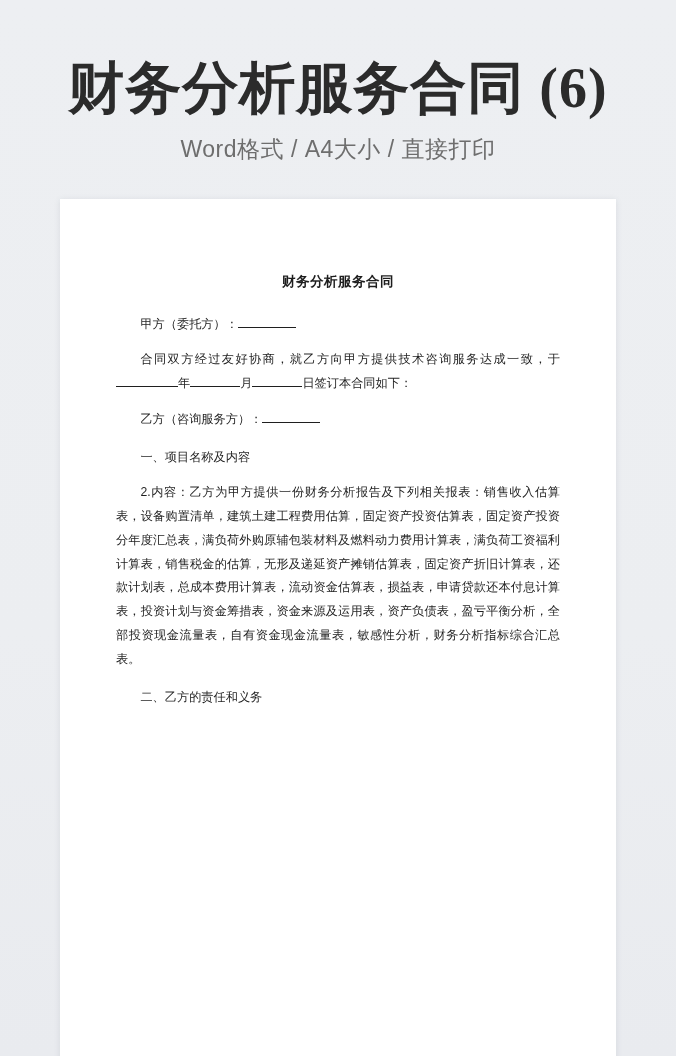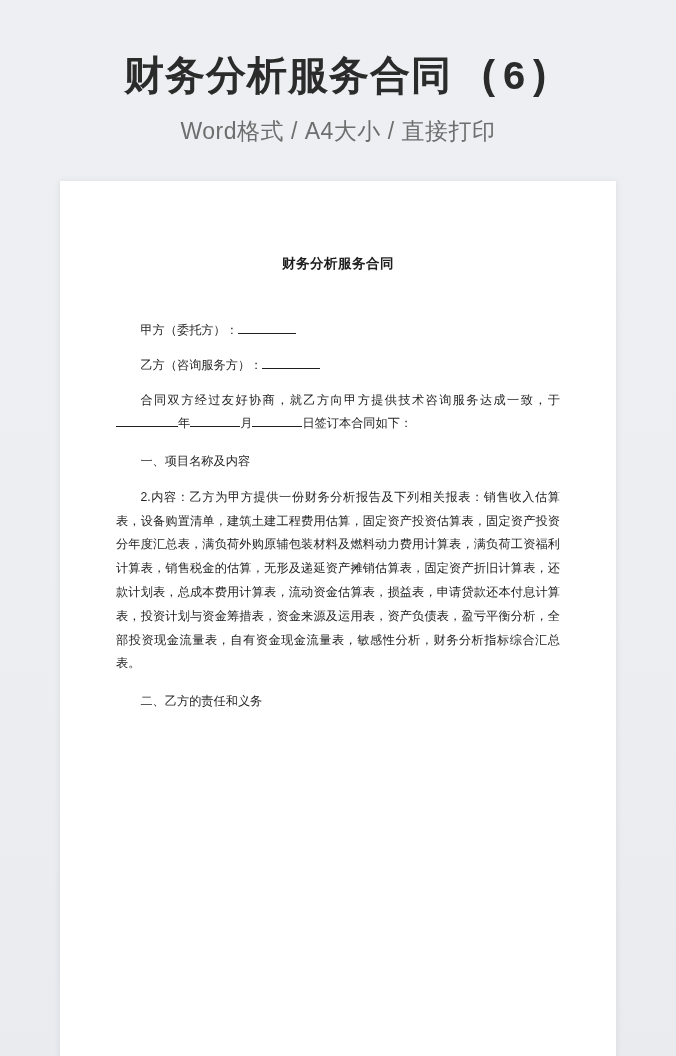--- a/index.html
+++ b/index.html
@@ -18,26 +18,26 @@
     width: 676px;
     height: 1056px;
     background: linear-gradient(180deg, #edeff2 0%, #eceef1 60%, #e9ebef 100%);
     box-sizing: border-box;
   }
   .header {
     padding-top: 56px;
     text-align: center;
   }
   .header .title {
-    font-size: 40px;
+    font-size: 56px;
     font-weight: bold;
     color: #2b2b2b;
     letter-spacing: 1px;
     line-height: 1.15;
-    font-family: Liberation Mono, monospace;
+    font-family: Liberation Serif, serif;
   }
   .header .subtitle {
     margin-top: 14px;
     font-size: 23px;
     color: #6e6e6e;
     font-weight: normal;
     letter-spacing: 0.5px;
     text-align: center;
   }
   .doc-wrap {
@@ -49,21 +49,21 @@
     box-sizing: border-box;
     padding: 74px 56px 40px 56px;
   }
   .doc-title {
     text-align: center;
     font-size: 13.5px;
     font-weight: bold;
     color: #1d1d1d;
     font-family: "Liberation Sans", sans-serif;
     letter-spacing: 0.5px;
-    margin-bottom: 46px;
+    margin-bottom: 22px;
   }
   .para {
     font-size: 12.2px;
     line-height: 1.95;
     color: #1f1f1f;
     margin: 0 0 12px 0;
     text-align: justify;
     font-family: Liberation Sans, sans-serif;
     text-indent: 2em;
   }
@@ -102,26 +102,26 @@
   </div>
 
   <div class="doc-wrap">
 
     <div class="doc-title">财务分析服务合同</div>
 
     <p class="para tight">
       <span>甲方（委托方）：</span><span class="fill"></span>
     </p>
 
+    <p class="para">
+      <span>合同双方经过友好协商，就乙方向甲方提供技术咨询服务达成一致，于</span><span class="fill mid"></span><span>年</span><span class="fill short"></span><span>月</span><span class="fill short"></span><span>日签订本合同如下：</span>
+    </p>
+
     <p class="para tight">
       <span>乙方（咨询服务方）：</span><span class="fill"></span>
-    </p>
-
-    <p class="para">
-      <span>合同双方经过友好协商，就乙方向甲方提供技术咨询服务达成一致，于</span><span class="fill mid"></span><span>年</span><span class="fill short"></span><span>月</span><span class="fill short"></span><span>日签订本合同如下：</span>
     </p>
 
     <p class="para section">一、项目名称及内容</p>
 
 
     <p class="para blocky">2.内容：乙方为甲方提供一份财务分析报告及下列相关报表：销售收入估算表，设备购置清单，建筑土建工程费用估算，固定资产投资估算表，固定资产投资分年度汇总表，满负荷外购原辅包装材料及燃料动力费用计算表，满负荷工资福利计算表，销售税金的估算，无形及递延资产摊销估算表，固定资产折旧计算表，还款计划表，总成本费用计算表，流动资金估算表，损益表，申请贷款还本付息计算表，投资计划与资金筹措表，资金来源及运用表，资产负债表，盈亏平衡分析，全部投资现金流量表，自有资金现金流量表，敏感性分析，财务分析指标综合汇总表。</p>
 
     <p class="para section">二、乙方的责任和义务</p>
 
 

